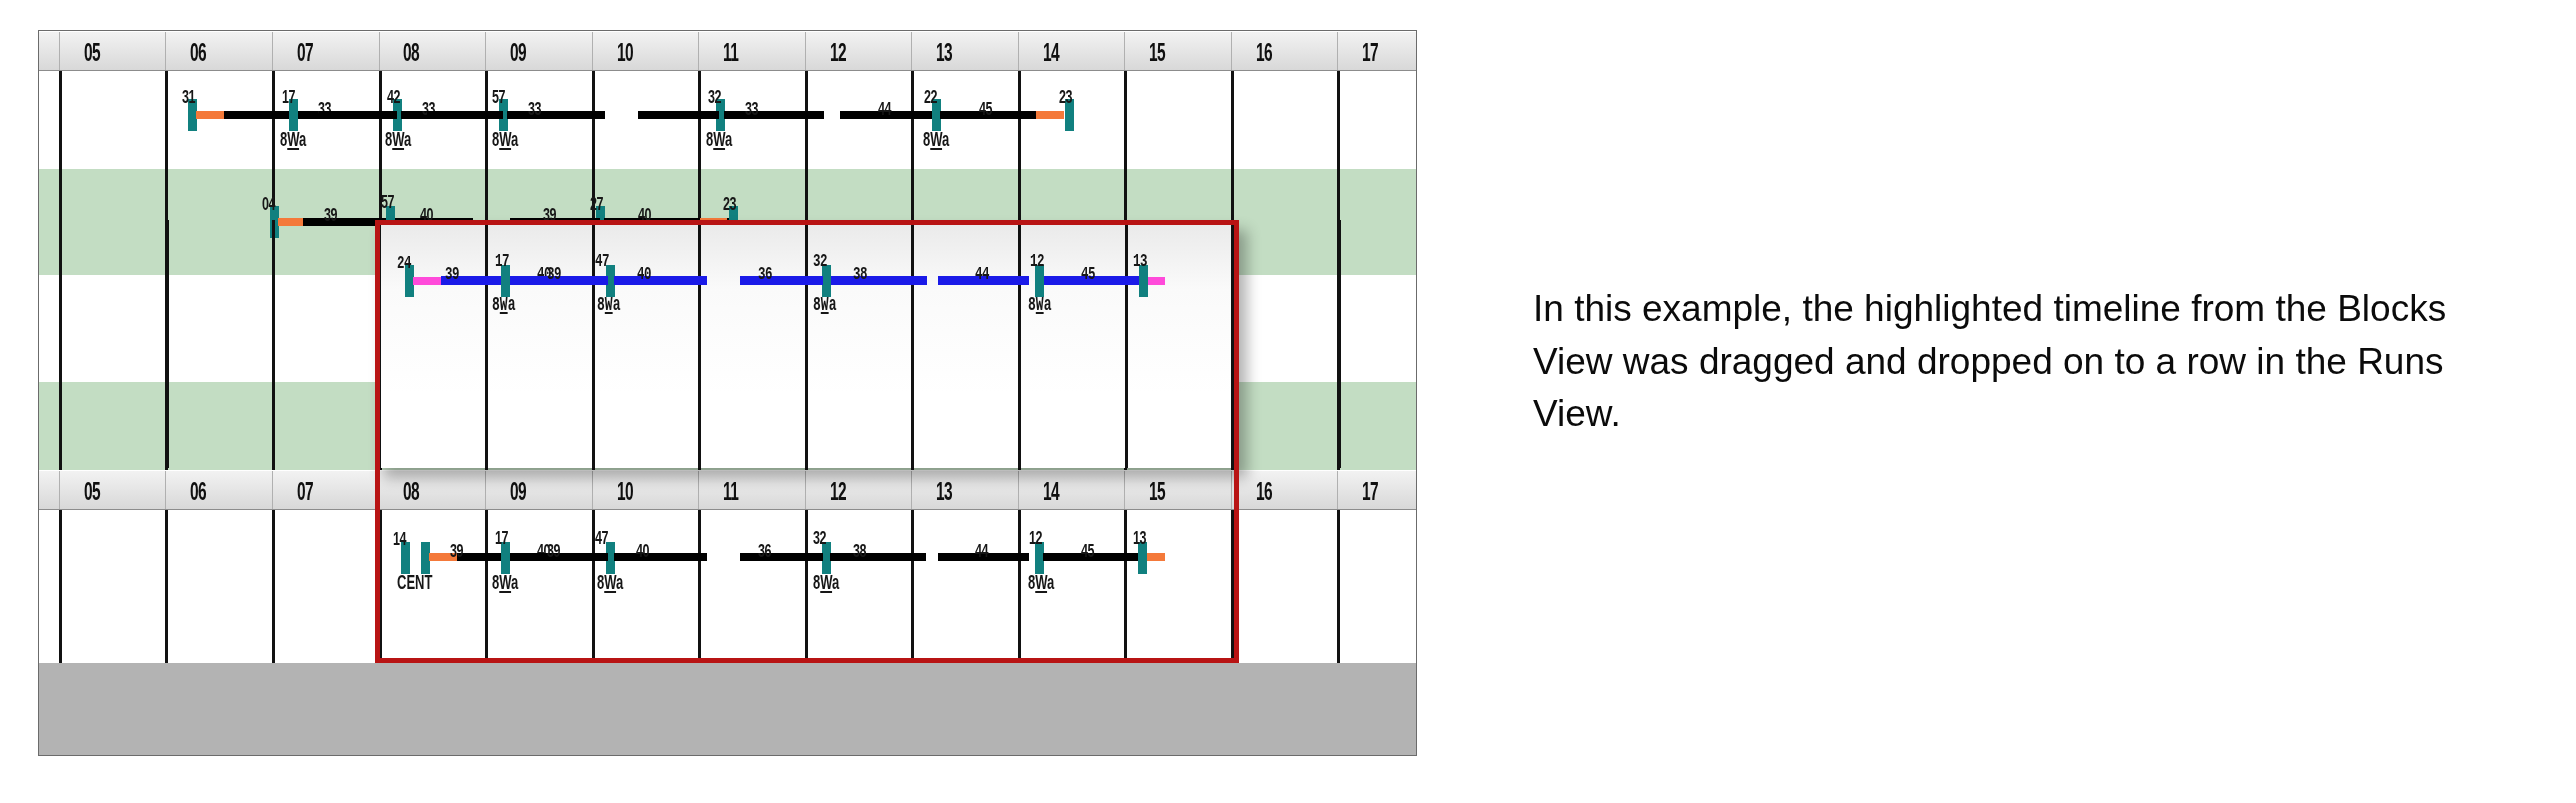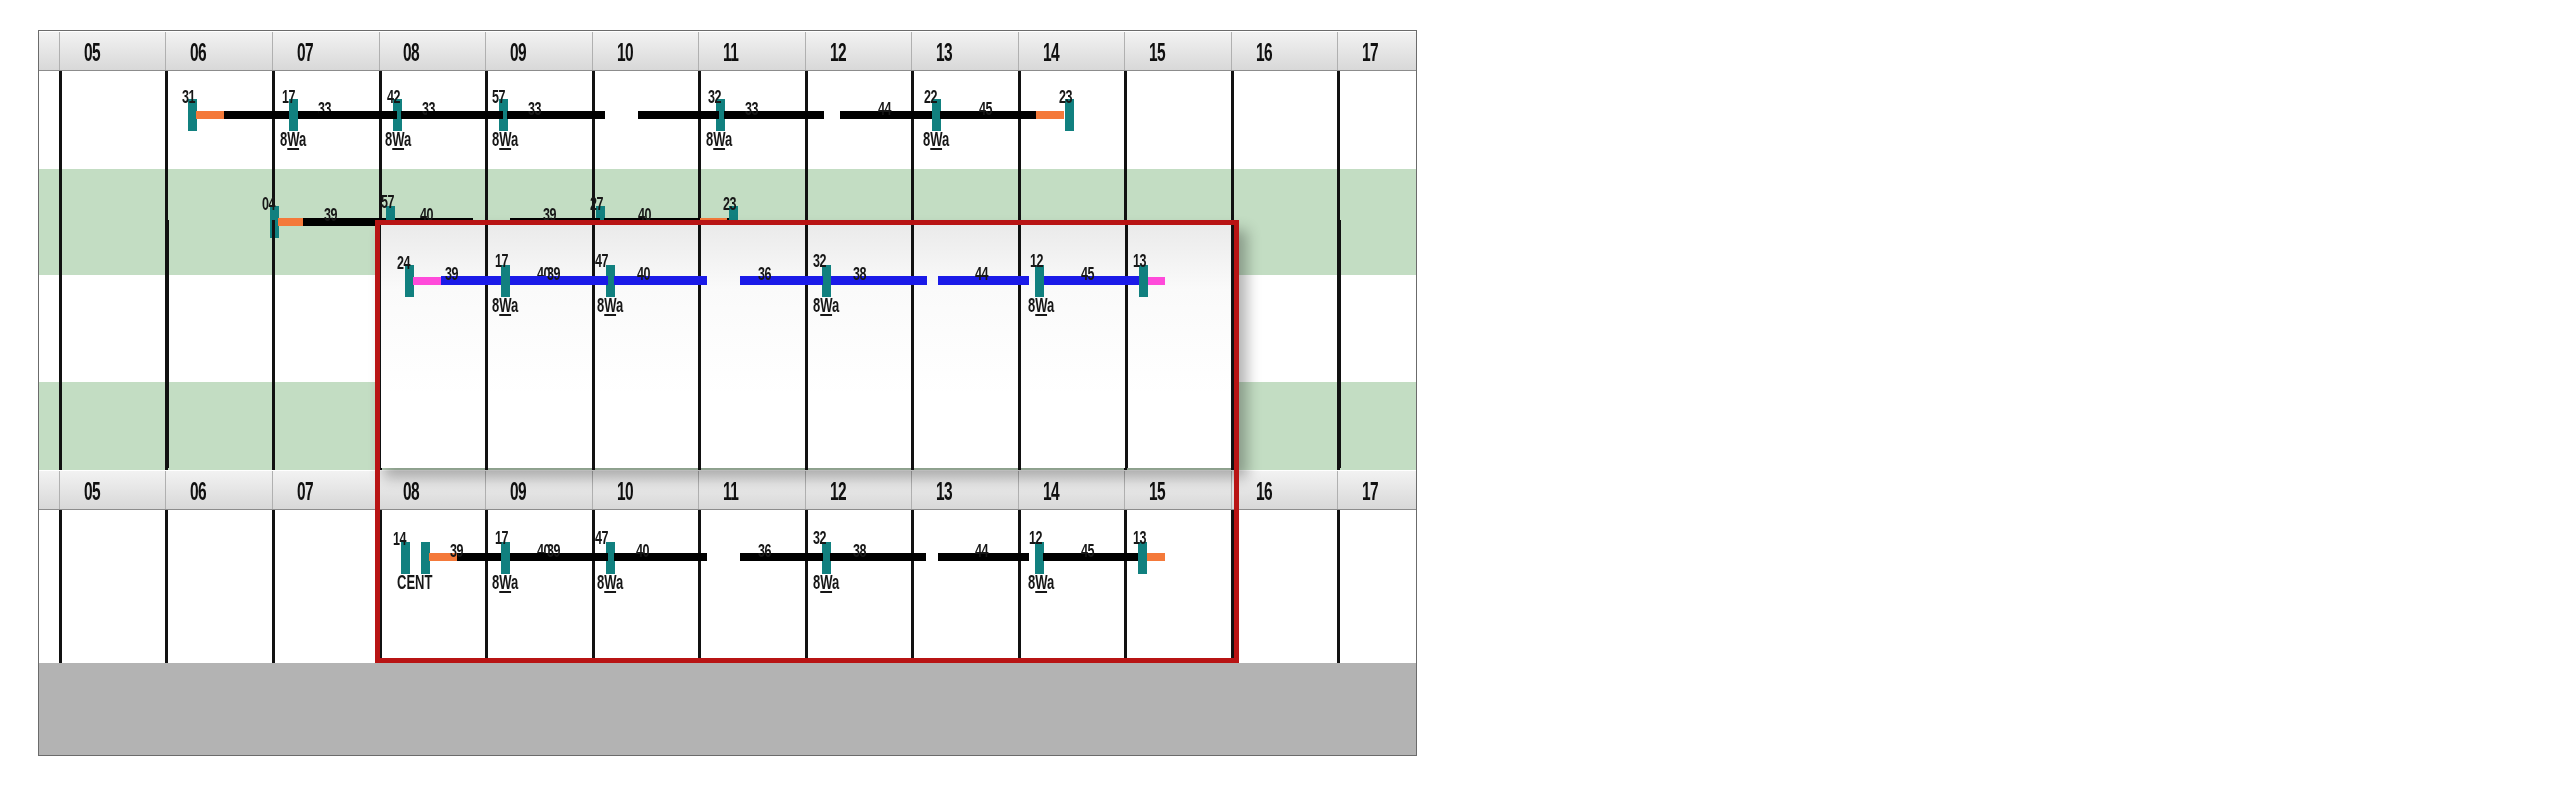--- a/index.html
+++ b/index.html
@@ -33,21 +33,21 @@
   .seg.mag{background:#ff4ada;}
   .node{position:absolute;top:10px;width:9.1px;height:32px;background:#11807f;}
   .num{position:absolute;font-size:19px;font-weight:700;color:#171717;
        transform:scaleX(.66);transform-origin:left top;white-space:nowrap;letter-spacing:-0.8px;}
   .cap{position:absolute;font-size:21px;font-weight:700;color:#171717;
        transform:scaleX(.62);transform-origin:left top;white-space:nowrap;}
   .cap u{text-decoration:underline;}
 
   
   .ghost{position:absolute;background:linear-gradient(to bottom,#e9e9e9 0%,#fafafa 28%,#ffffff 70%);
-         box-shadow:8.3px 10px 13.3px rgba(0,0,0,.30);}
+         box-shadow:8.3px 10px 13.3px rgba(0,0,0,.30);font-family:Liberation Mono, monospace;}
   .redbox{position:absolute;border:5px solid #b81414;box-sizing:border-box;pointer-events:none;}
 
   .graypad{position:absolute;left:0;right:0;background:#b3b3b3;}
 
   
   .caption{position:absolute;left:1533px;top:283px;width:931px;
            font-size:37px;line-height:1.42;color:#0b0b0b;}
 </style>
 </head>
 <body>
@@ -313,15 +313,16 @@
             <div class="num" style="left: 706px; top: 8.3px;">45</div>
             <div class="num" style="left: 758px; top: -5px;">13</div>
             <div class="cap" style="left: 653px; top: 38px;">8<u>W</u>a</div>
           </div>
         </div>
     </div>
 
     <div class="redbox" style="left:336px;top:189px;width:864px;height:443px;"></div>
   </div>
 
+  <div class="caption">In this example, the highlighted timeline from the Blocks View was dragged and dropped on to a row in the Runs View.</div>
 
 </div>
 
 
 </body></html>

